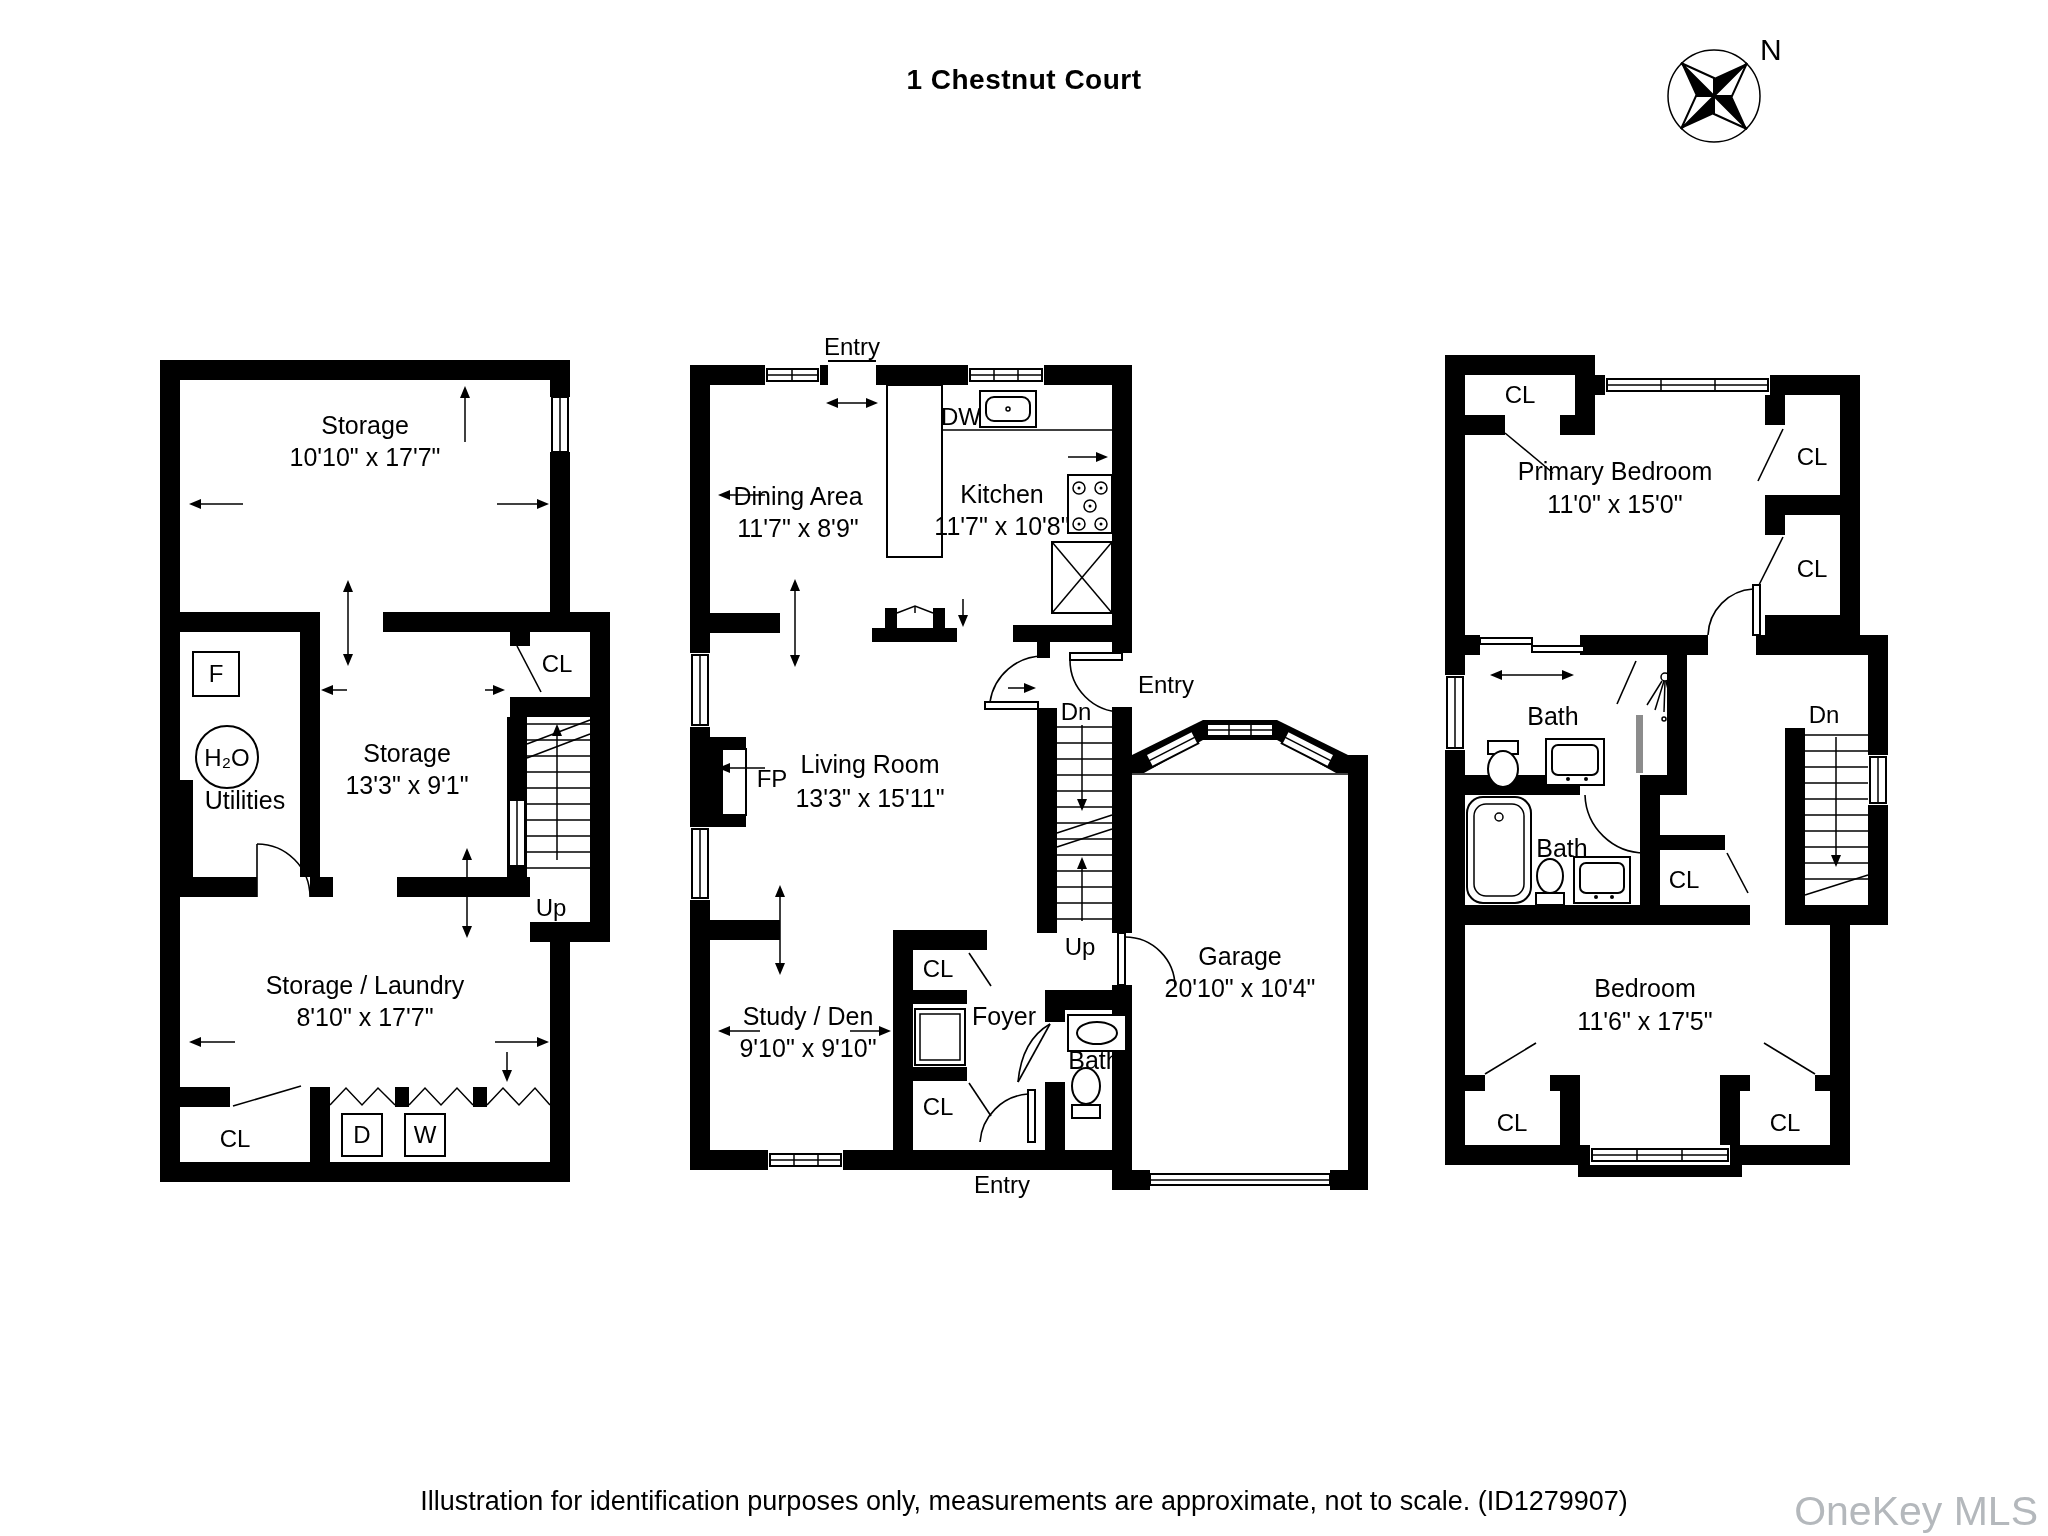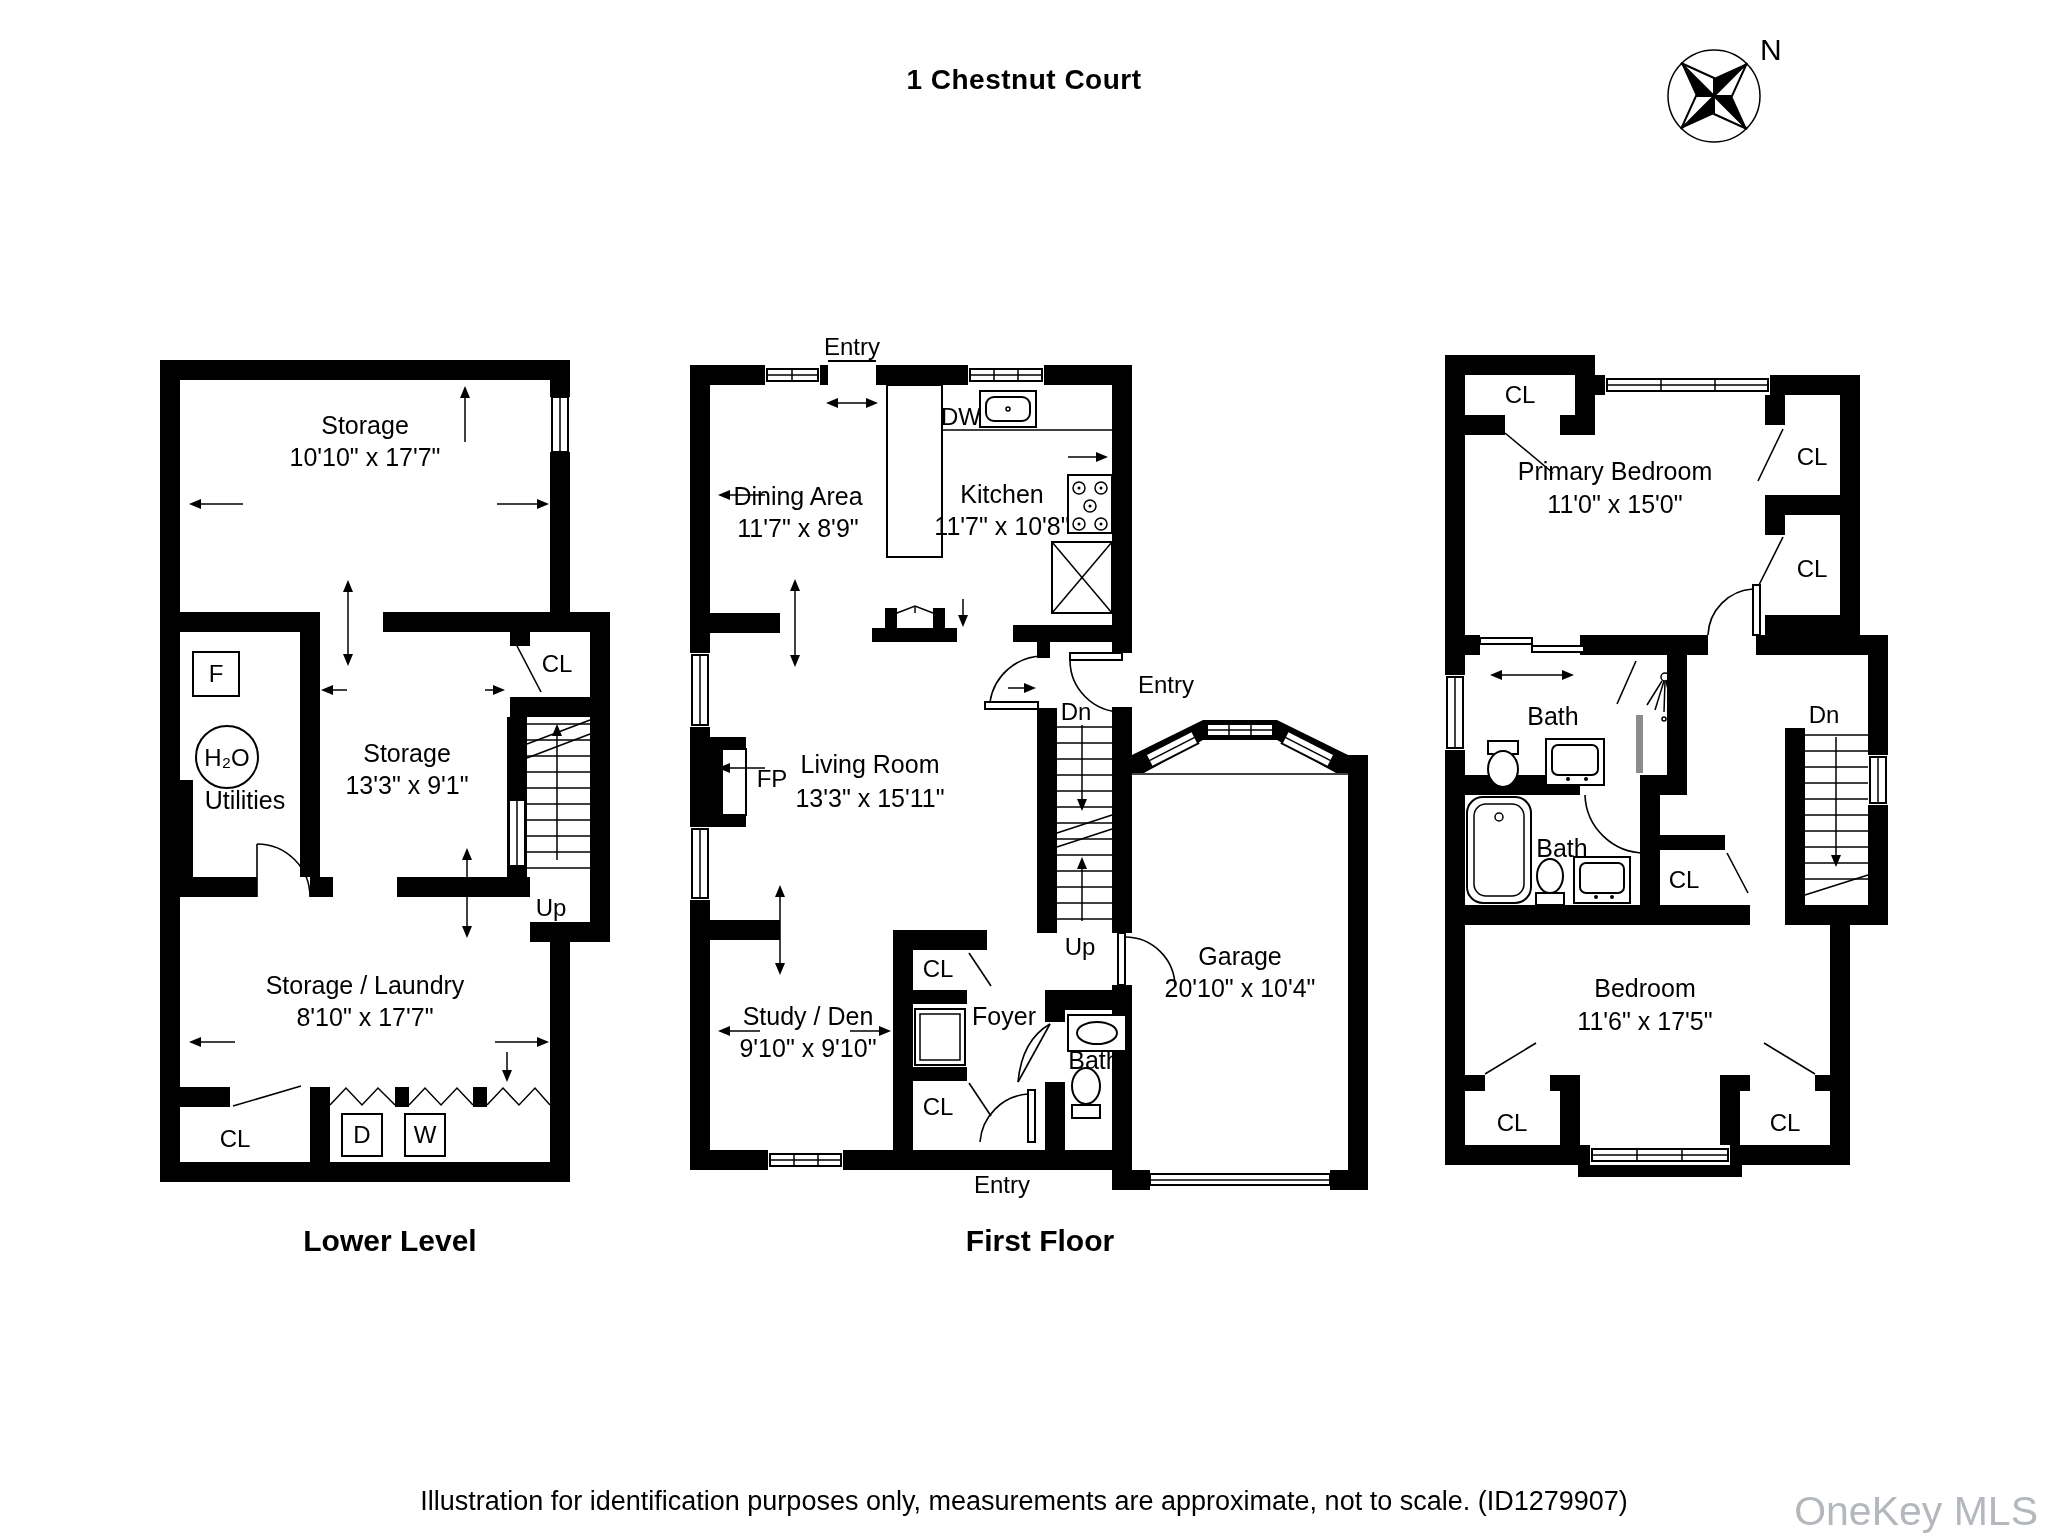--- a/index.html
+++ b/index.html
@@ -518,19 +518,17 @@
       <text class="small" x="384" y="378">Dn</text>
       <text class="room" x="122" y="512">Bath</text>
       <text class="small" x="244" y="543">CL</text>
       <text class="room" x="205" y="652">Bedroom</text>
       <text class="room" x="205" y="685">11'6" x 17'5"</text>
       <text class="small" x="72" y="786">CL</text>
       <text class="small" x="345" y="786">CL</text>
     </g>
   </svg>
 
-  <div id="lower-label" class="abs floor-label">Lower Level</div>
-  <div id="first-label" class="abs floor-label">First Floor</div>
 
   <div id="disclaimer" class="abs">Illustration for identification purposes only, measurements are approximate, not to scale. (ID1279907)</div>
   <div id="watermark" class="abs">OneKey MLS</div>
 
 </div>
 
 </body></html>

